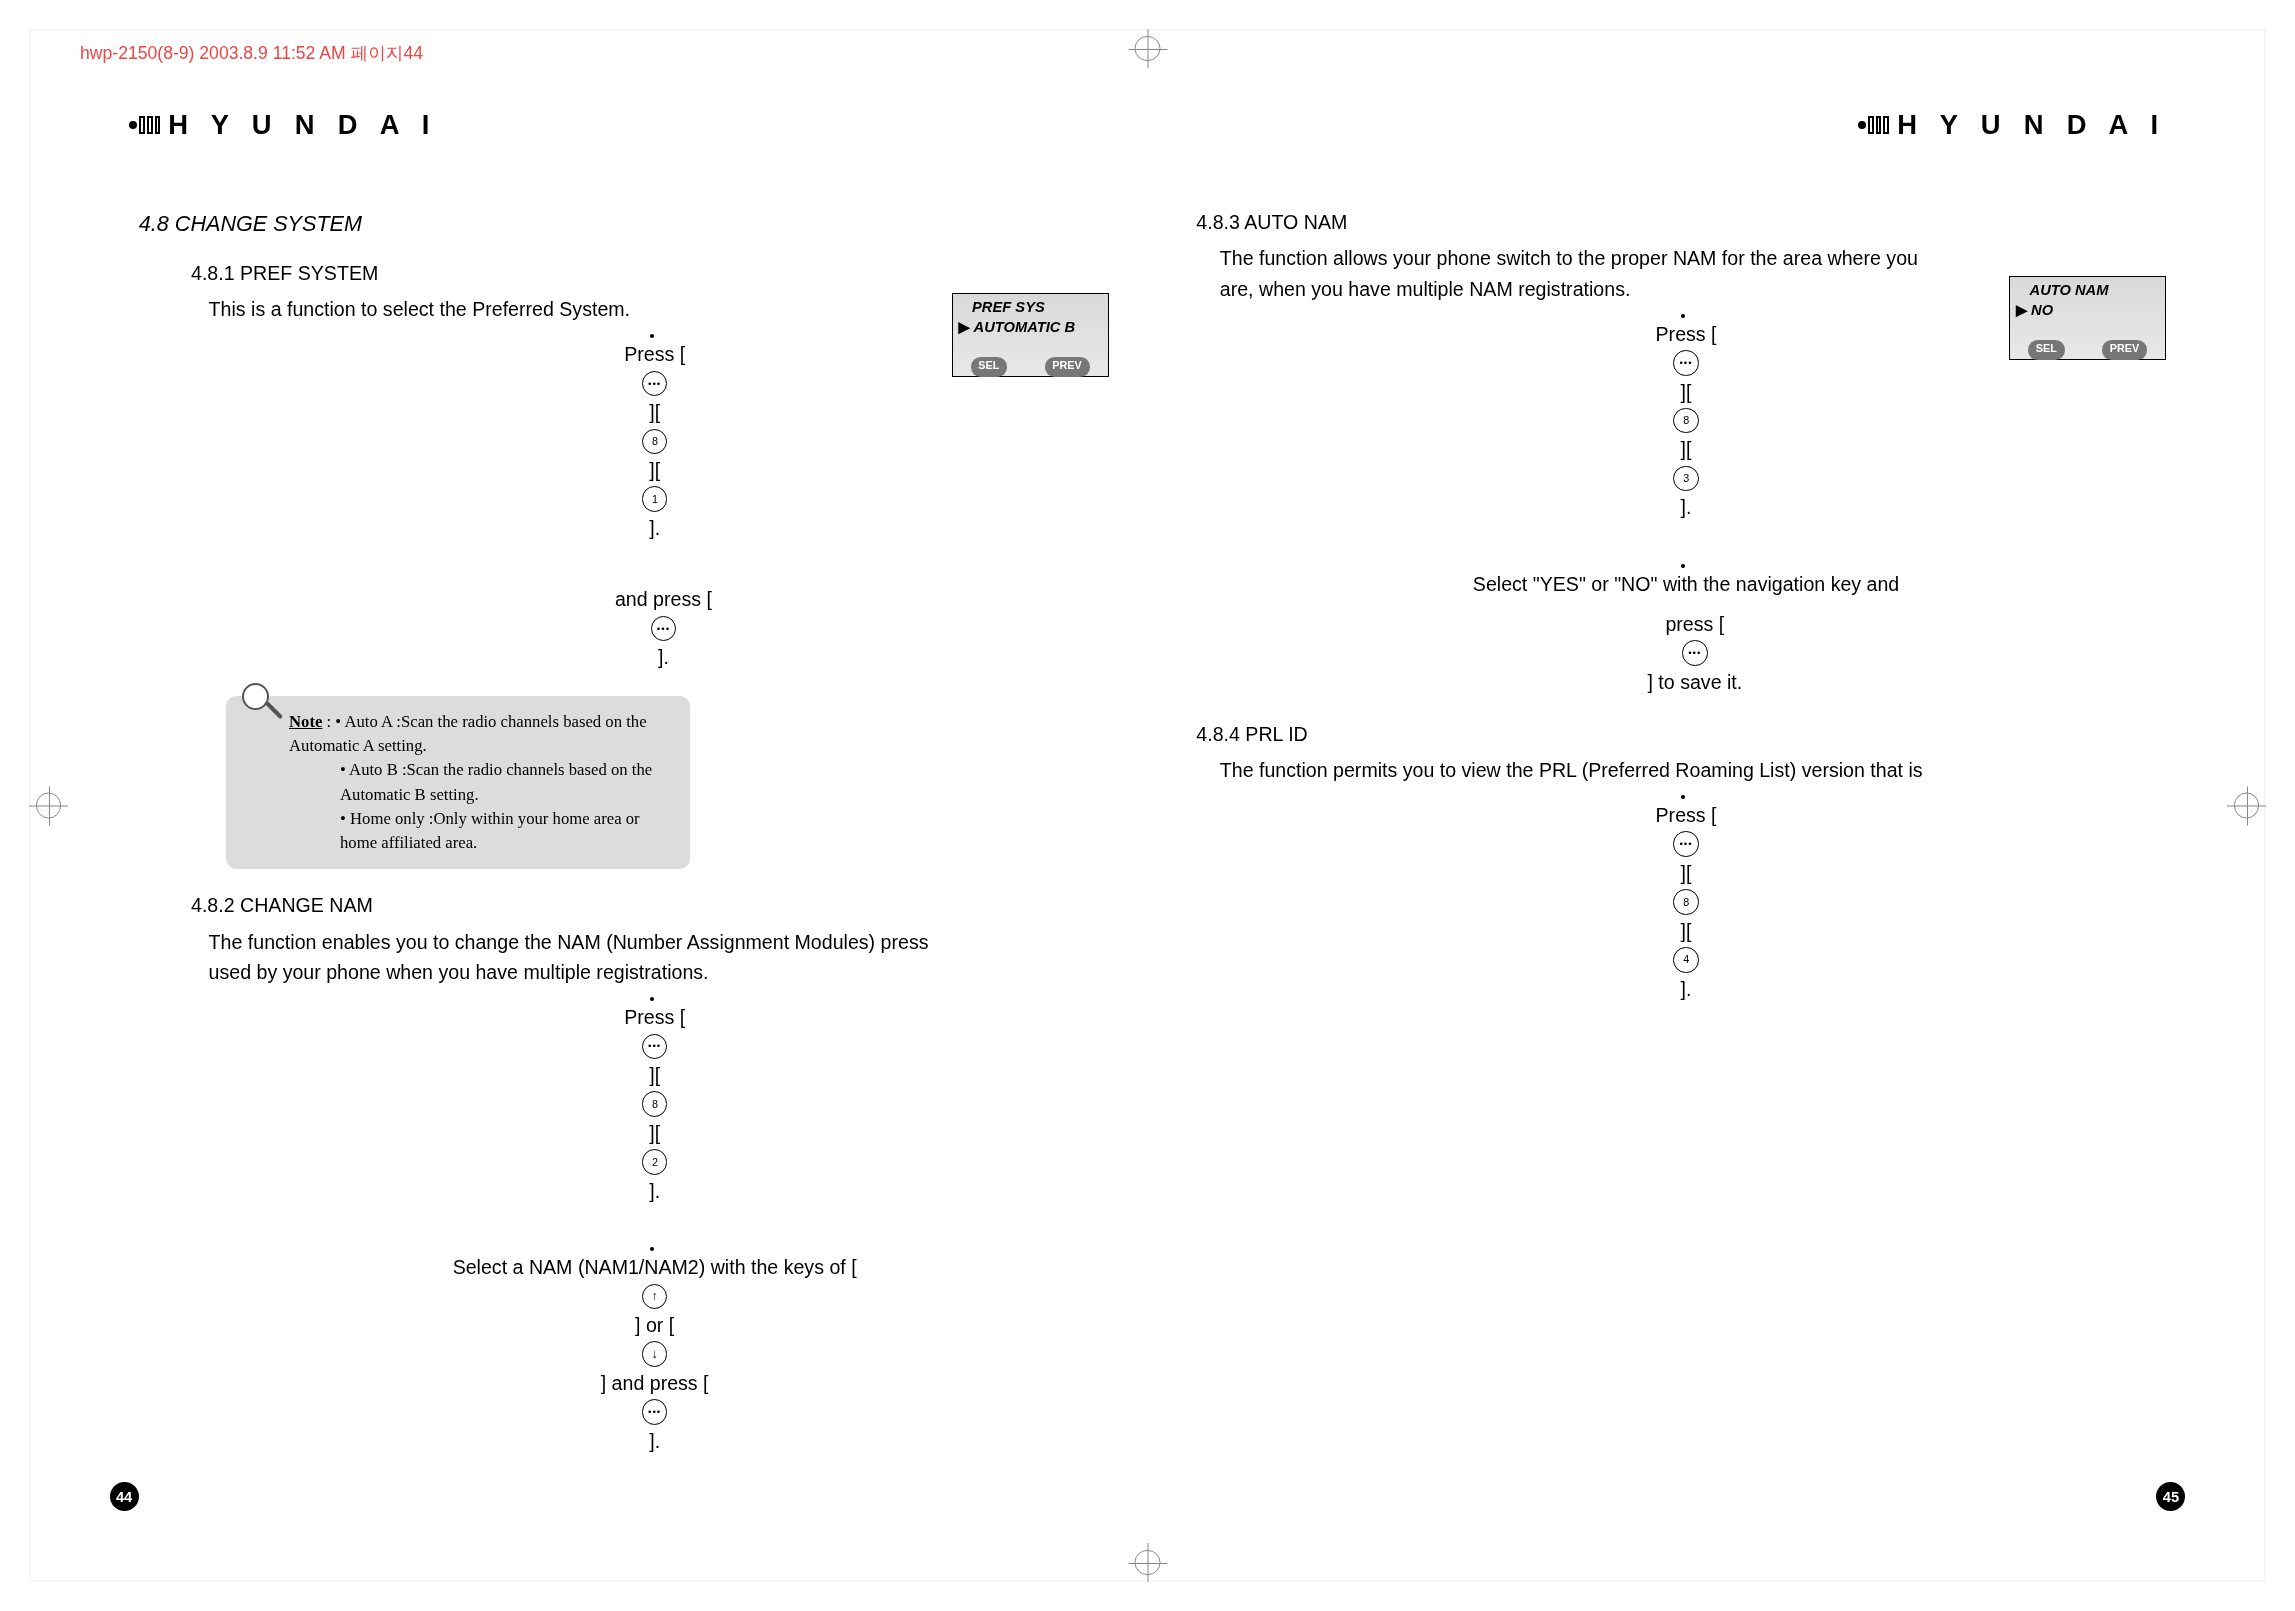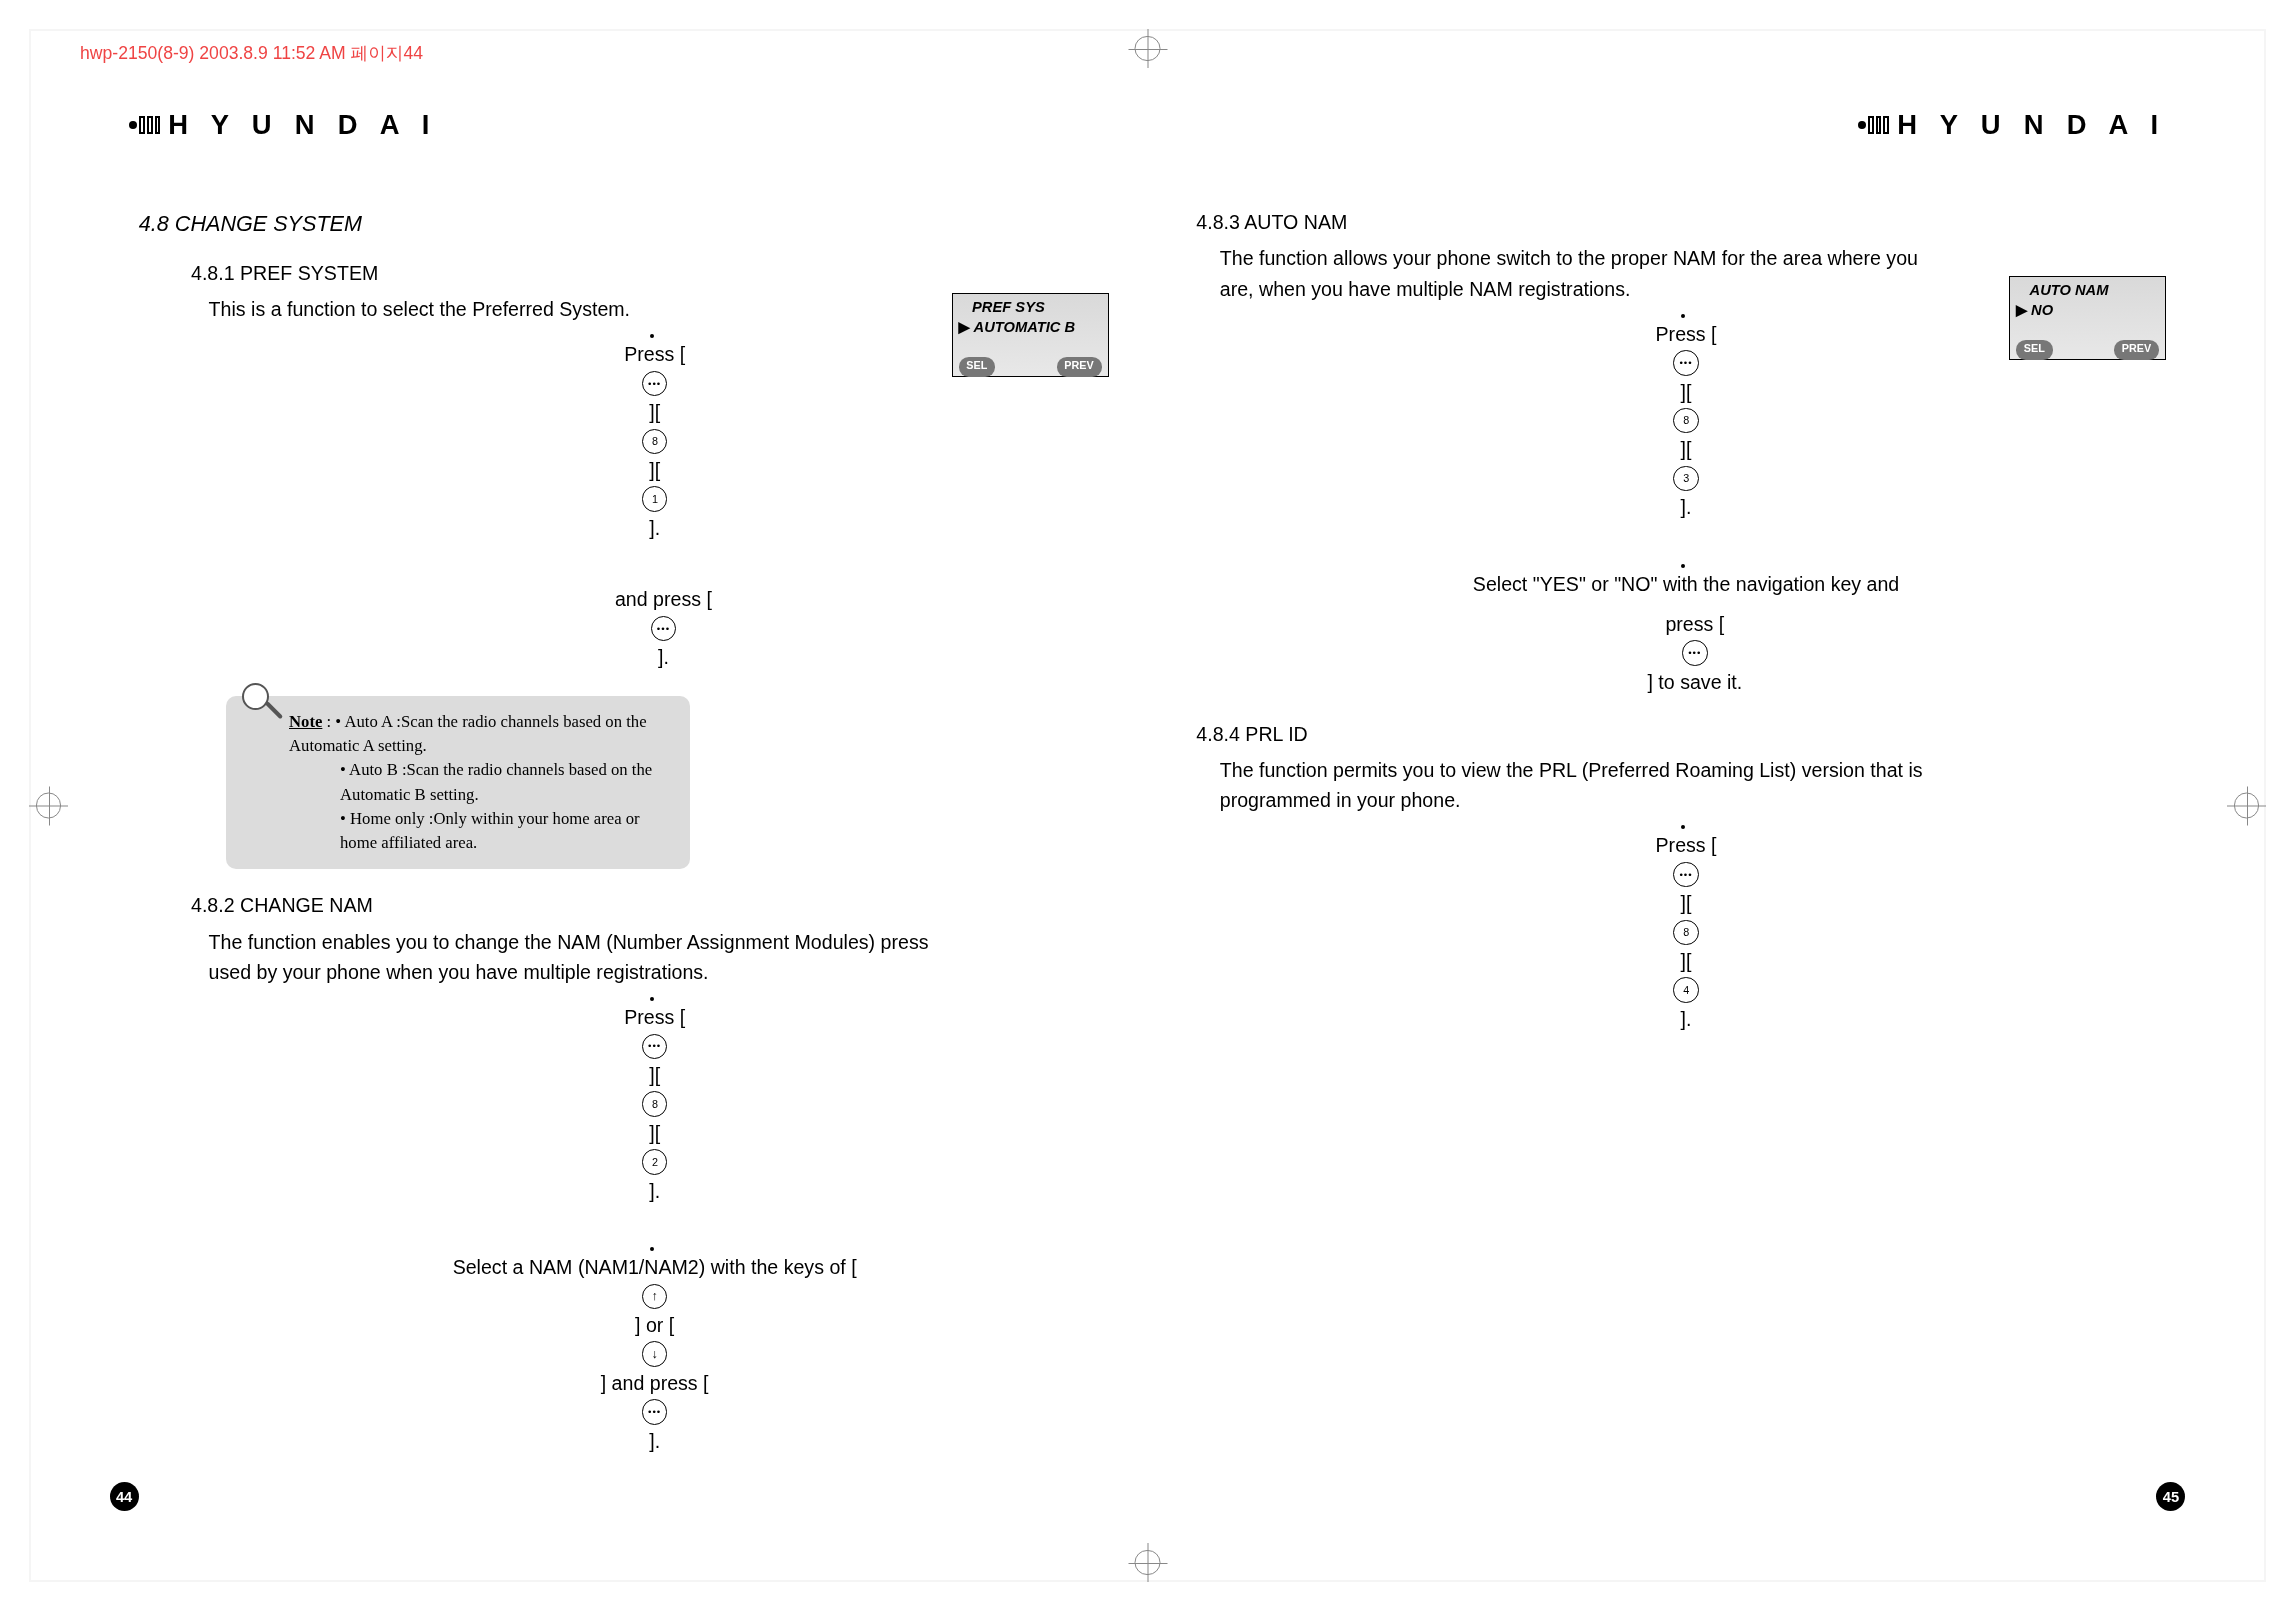--- a/index.html
+++ b/index.html
@@ -49,21 +49,21 @@
 
   .note-box { position: relative; margin: 23.5px 0 9.8px 35px; width: 464px; background: #dcdcdc; border-radius: 10px; padding: 13.7px 17.6px 13.7px 63px; font-family: Georgia, 'Times New Roman', serif; font-size: 16.7px; line-height: 1.45; }
   .note-icon { position: absolute; left: 9.8px; top: -15.7px; width: 43px; height: 59px; }
   .note-lens { position: absolute; left: 5.9px; top: 2px; width: 27.4px; height: 27.4px; border: 2px solid #555; border-radius: 50%; background: #fff; }
   .note-handle { position: absolute; left: 27.4px; top: 27.4px; width: 21.6px; height: 3.9px; background: #555; transform: rotate(45deg); border-radius: 2px; }
   .note-label { font-weight: 700; text-decoration: underline; font-family: Georgia, serif; }
 
   
   .phone-screen { position: absolute; width: 157px; border: 1px solid #000; background: linear-gradient(#d9d9d9,#e8e8e8); font-family: Arial, sans-serif; }
   .phone-screen .ps-body { padding: 3.9px 5.9px 17.6px 5.9px; font-size: 14.7px; font-style: italic; font-weight: 700; line-height: 1.35; }
-  .phone-screen .ps-footer { position: absolute; left: 0; right: 0; bottom: -1px; height: 19.6px; display: flex; justify-content: space-between; padding: 0 6px; }
+  .phone-screen .ps-footer { position: absolute; left: 0; right: 0; bottom: -1px; height: 19.6px; display: flex; justify-content: space-between; padding: 0 18px; }
   .softkey { background: #777; color: #fff; font-size: 10.8px; font-weight: 700; padding: 2px 7.8px; border-radius: 9.8px; }
   .ps-line { display: flex; align-items: center; gap: 3.9px; }
   .ps-caret { font-style: normal; }
 
   .screen-left { right: 39px; top: 184px; height: 84px; }
   .screen-right { right: 39px; top: 167px; height: 84px; }
 
   .page-number { position: absolute; bottom: 9.8px; width: 29px; height: 29px; background: #000; color: #fff; border-radius: 50%; display: flex; align-items: center; justify-content: center; font-size: 14.7px; font-weight: 700; }
   .page.left .page-number { left: 19.6px; }
   .page.right .page-number { right: 19.6px; }
@@ -243,21 +243,20 @@
             <div class="step step-wrap">
               <span>press [</span>
               <span class="key key-dots"></span>
               <span> ] to save it.</span>
             </div>
           </div>
 
           <div class="subsec" style="margin-left:9.8px">
             <div class="subsec-title">4.8.4 PRL ID</div>
             <div class="right-body">The function permits you to view the PRL (Preferred Roaming List) version that is</div>
-            <div class="right-body">programmed in your phone.</div>
             <div class="step">
               <span class="dot"></span>
               <span>Press [</span>
               <span class="key key-dots"></span>
               <span>][</span>
               <span class="key">
                   <span class="key-num">8</span>
                 </span>
               <span>][</span>
               <span class="key">

